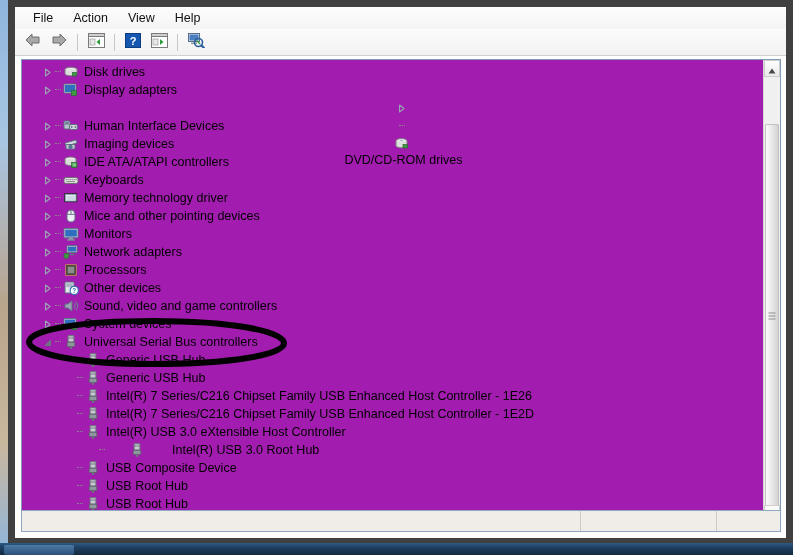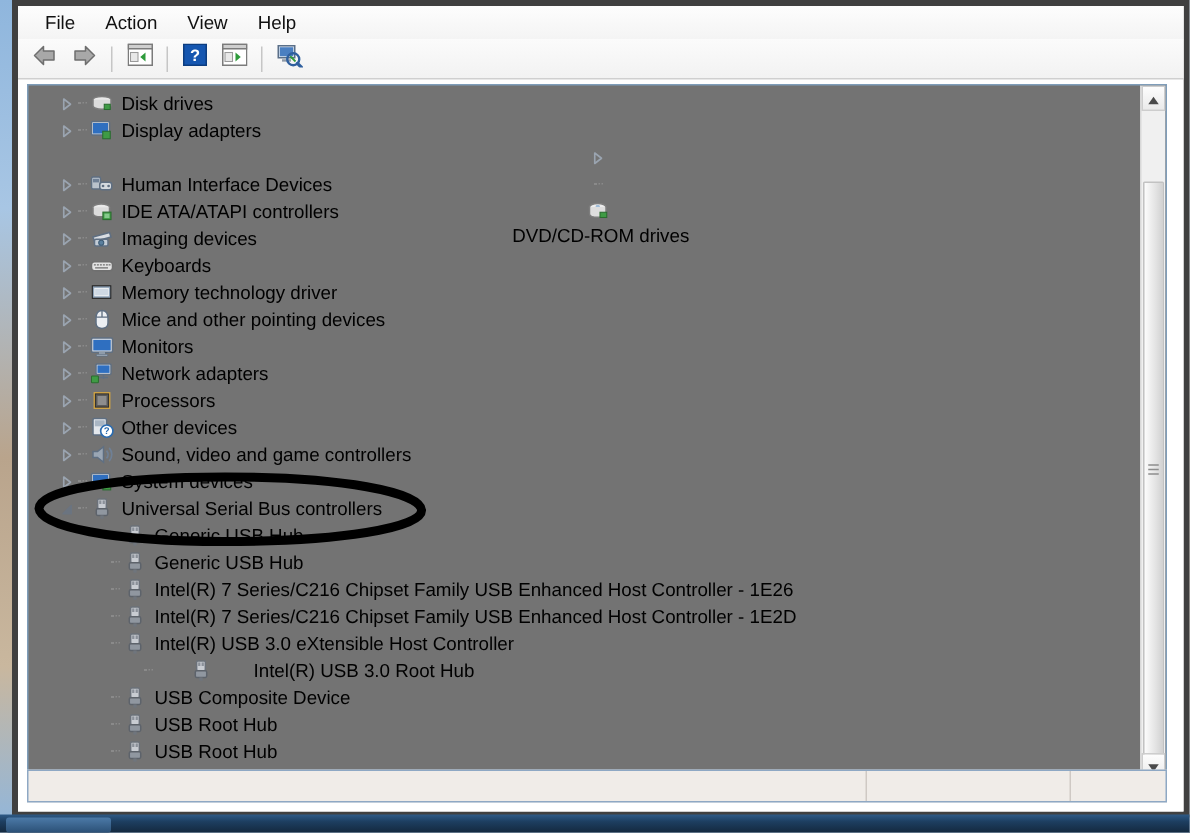--- a/index.html
+++ b/index.html
@@ -11,21 +11,21 @@
   body {
     background: linear-gradient(180deg,#8fb6dd 0%,#a8c6e4 25%,#b9a48c 55%,#c9b79e 80%,#8fb6dd 100%);
   }
 
   
   #window {
     position: absolute;
     left: 8px; top: 0px;
     width: 785px; height: 545px;
     background: #fdfdfd;
-    border: 4px solid #404040;
+    border: 7px solid #404040;
     box-sizing: border-box;
   }
   #window-inner {
     position:absolute; left:0; top:0; right:0; bottom:0;
     background:#ffffff;
   }
 
   
   #menubar {
     position:absolute; left:0; top:0; right:0; height:22px;
@@ -54,21 +54,21 @@
   }
   .tb-sep {
     width:1px; height:17px; background:#c6c6c6; margin:0 4px;
   }
 
   
   #tree-pane {
     position:absolute;
     left:6px; top:52px;
     width:760px; height:464px;
-    background:#737373;
+    background:#a21caf;
     border:1px solid #7f9db9;
     box-sizing:border-box;
     overflow:hidden;
   }
   #tree-scroll {
     position:absolute; left:0; top:0;
     right:17px; bottom:0;
     overflow:hidden;
   }
   #tree-list {
@@ -325,43 +325,43 @@
             </div>
             <div class="tree-row" style="padding-left: 18px;">
               <span class="twisty">
                 <svg width="9" height="9" viewBox="0 0 9 9">
               <path d="M2.5 1 L7 4.5 L2.5 8 Z" fill="none" stroke="#9aa4b0" stroke-width="1.1" stroke-linejoin="round"></path>
             </svg>
               </span>
               <span class="dots"></span>
               <span class="icon-cell">
                 <svg width="16" height="16" viewBox="0 0 16 16">
+      <path d="M2 7 L13 4 L14 7 L3 10 Z" fill="#d9dde2" stroke="#5f6f82"></path>
+      <rect x="3" y="8.5" width="9" height="4.5" rx="1" fill="#c3ccd6" stroke="#5f6f82"></rect>
+      <circle cx="7.5" cy="10.8" r="1.7" fill="#5a7f9e" stroke="#3d5b75" stroke-width="0.7"></circle>
+    </svg>
+              </span>
+              <span class="label">Imaging devices</span>
+            </div>
+            <div class="tree-row" style="padding-left: 18px;">
+              <span class="twisty">
+                <svg width="9" height="9" viewBox="0 0 9 9">
+              <path d="M2.5 1 L7 4.5 L2.5 8 Z" fill="none" stroke="#9aa4b0" stroke-width="1.1" stroke-linejoin="round"></path>
+            </svg>
+              </span>
+              <span class="dots"></span>
+              <span class="icon-cell">
+                <svg width="16" height="16" viewBox="0 0 16 16">
       <ellipse cx="7.5" cy="5.2" rx="5.6" ry="2.2" fill="#e9e9e9" stroke="#7d7d7d"></ellipse>
       <path d="M2 5.2 L2 9.3 C2 10.6 4.5 11.5 7.5 11.5 C10.5 11.5 13 10.6 13 9.3 L13 5.2" fill="#dcdcdc" stroke="#7d7d7d"></path>
       <rect x="8.6" y="8.4" width="5.4" height="5" fill="#3f9b45" stroke="#2a6c2f" stroke-width="0.7"></rect>
       <rect x="9.6" y="9.4" width="3.4" height="3" fill="#86c98c"></rect>
     </svg>
               </span>
               <span class="label">IDE ATA/ATAPI controllers</span>
-            </div>
-            <div class="tree-row" style="padding-left: 18px;">
-              <span class="twisty">
-                <svg width="9" height="9" viewBox="0 0 9 9">
-              <path d="M2.5 1 L7 4.5 L2.5 8 Z" fill="none" stroke="#9aa4b0" stroke-width="1.1" stroke-linejoin="round"></path>
-            </svg>
-              </span>
-              <span class="dots"></span>
-              <span class="icon-cell">
-                <svg width="16" height="16" viewBox="0 0 16 16">
-      <path d="M2 7 L13 4 L14 7 L3 10 Z" fill="#d9dde2" stroke="#5f6f82"></path>
-      <rect x="3" y="8.5" width="9" height="4.5" rx="1" fill="#c3ccd6" stroke="#5f6f82"></rect>
-      <circle cx="7.5" cy="10.8" r="1.7" fill="#5a7f9e" stroke="#3d5b75" stroke-width="0.7"></circle>
-    </svg>
-              </span>
-              <span class="label">Imaging devices</span>
             </div>
             <div class="tree-row" style="padding-left: 18px;">
               <span class="twisty">
                 <svg width="9" height="9" viewBox="0 0 9 9">
               <path d="M2.5 1 L7 4.5 L2.5 8 Z" fill="none" stroke="#9aa4b0" stroke-width="1.1" stroke-linejoin="round"></path>
             </svg>
               </span>
               <span class="dots"></span>
               <span class="icon-cell">
                 <svg width="16" height="16" viewBox="0 0 16 16">

